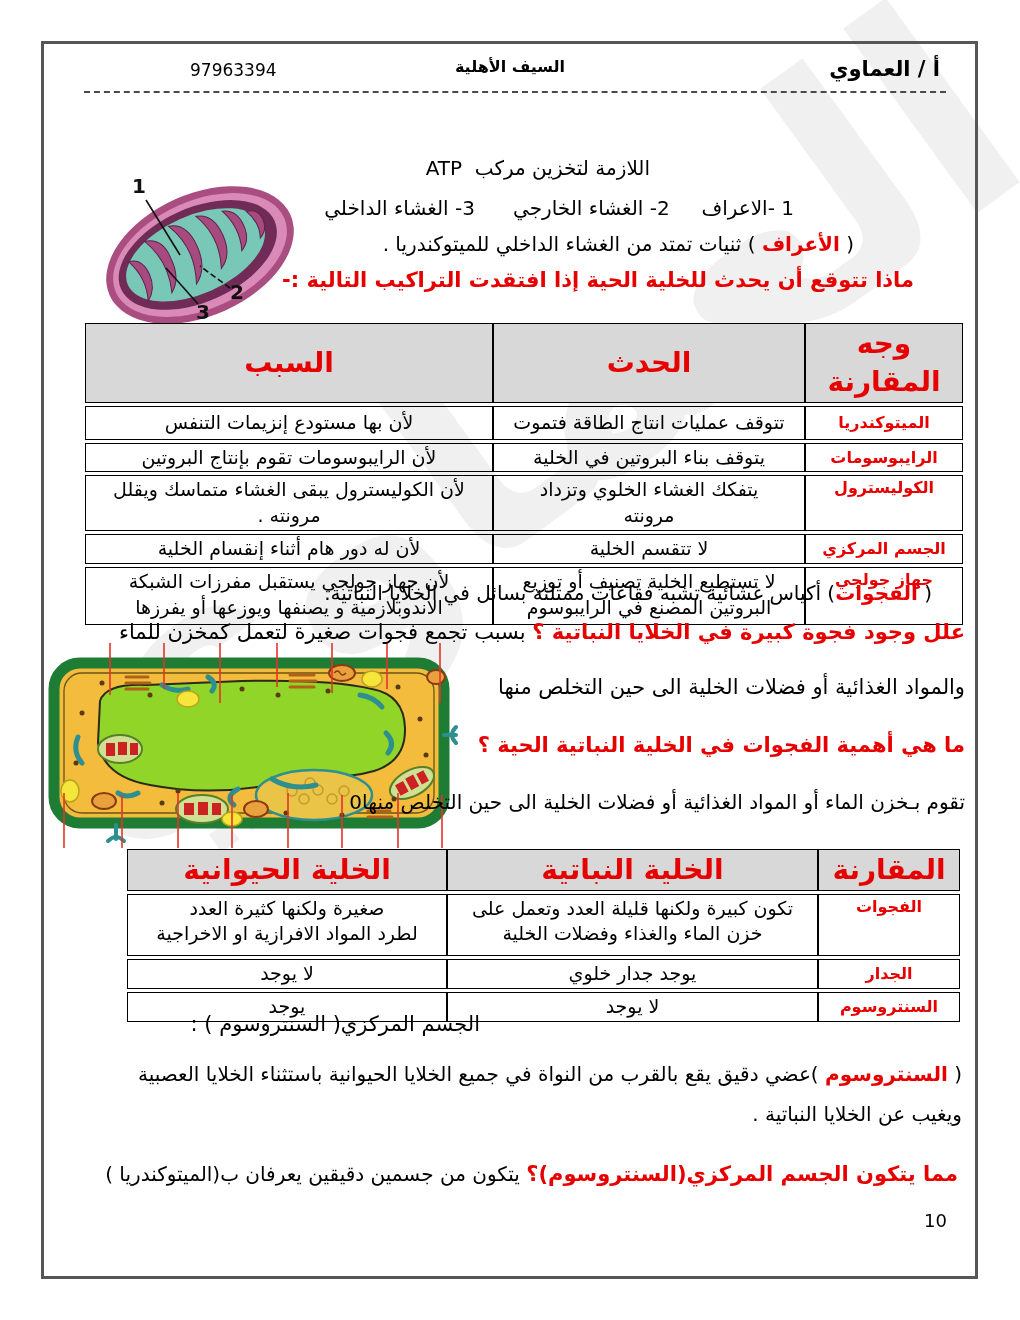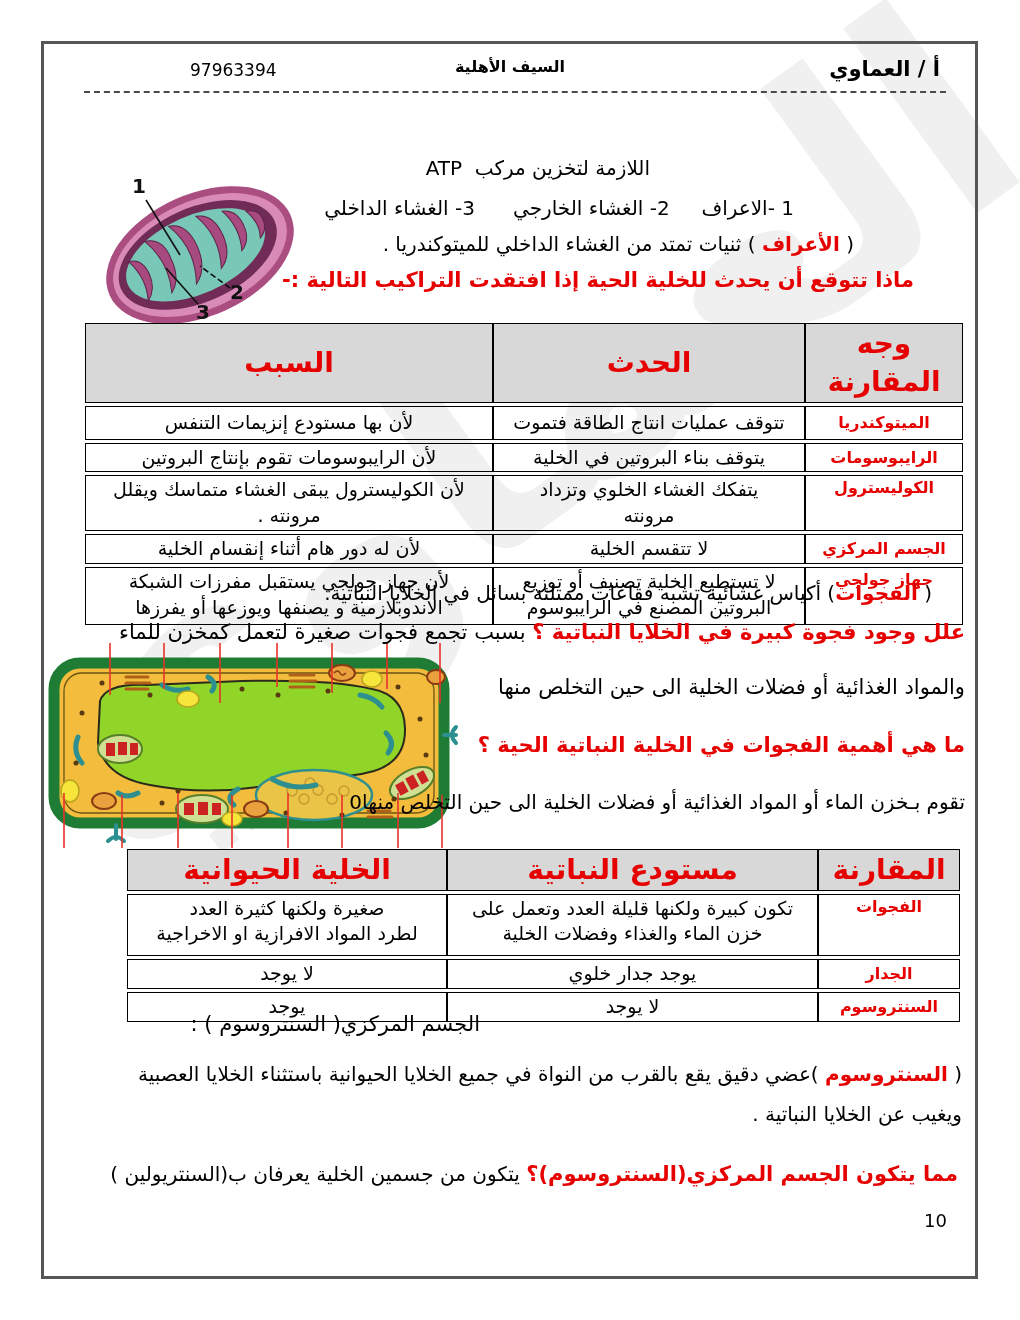--- a/index.html
+++ b/index.html
@@ -237,21 +237,21 @@
 
   <table class="tbl t2">
     <colgroup>
         <col style="width:142px">
         <col style="width:371px">
         <col style="width:320px">
       </colgroup>
     <tbody>
         <tr style="height:32px">
       <th>المقارنة</th>
-      <th>مستودع النباتية</th>
+      <th>الخلية النباتية</th>
       <th>الخلية الحيوانية</th>
     </tr>
     <tr style="height:62px">
       <td class="aspect" style="vertical-align:top">الفجوات</td>
       <td style="vertical-align:top">تكون كبيرة ولكنها قليلة العدد وتعمل على
 خزن الماء والغذاء وفضلات الخلية</td>
       <td style="vertical-align:top">صغيرة ولكنها كثيرة العدد
 لطرد المواد الافرازية او الاخراجية</td>
     </tr>
     <tr style="height:30px">
@@ -266,18 +266,18 @@
     </tr>
   </tbody>
     </table>
 
   <div class="abs b fs21" style="top:1012px;right:540px">الجسم المركزي( السنتروسوم ) :</div>
   <div class="abs fs20" style="top:1062px;right:58px">
     <span>( </span><span class="red">السنتروسوم</span><span> )عضي دقيق يقع بالقرب من النواة في جميع الخلايا الحيوانية باستثناء الخلايا العصبية</span>
   </div>
   <div class="abs fs20" style="top:1102px;right:58px">ويغيب عن الخلايا النباتية .</div>
   <div class="abs fs21" style="top:1162px;right:62px">
-    <span class="red">مما يتكون الجسم المركزي(السنتروسوم)؟</span><span class="blk" style="font-size:20px;font-weight:normal"> يتكون من جسمين الخلية يعرفان ب(السنتريولين )</span>
+    <span class="red">مما يتكون الجسم المركزي(السنتروسوم)؟</span><span class="blk" style="font-size:20px;font-weight:normal"> يتكون من جسمين دقيقين يعرفان ب(الميتوكندريا )</span>
   </div>
 
   <div class="pageno">10</div>
 
 </div>
 
 </body></html>

